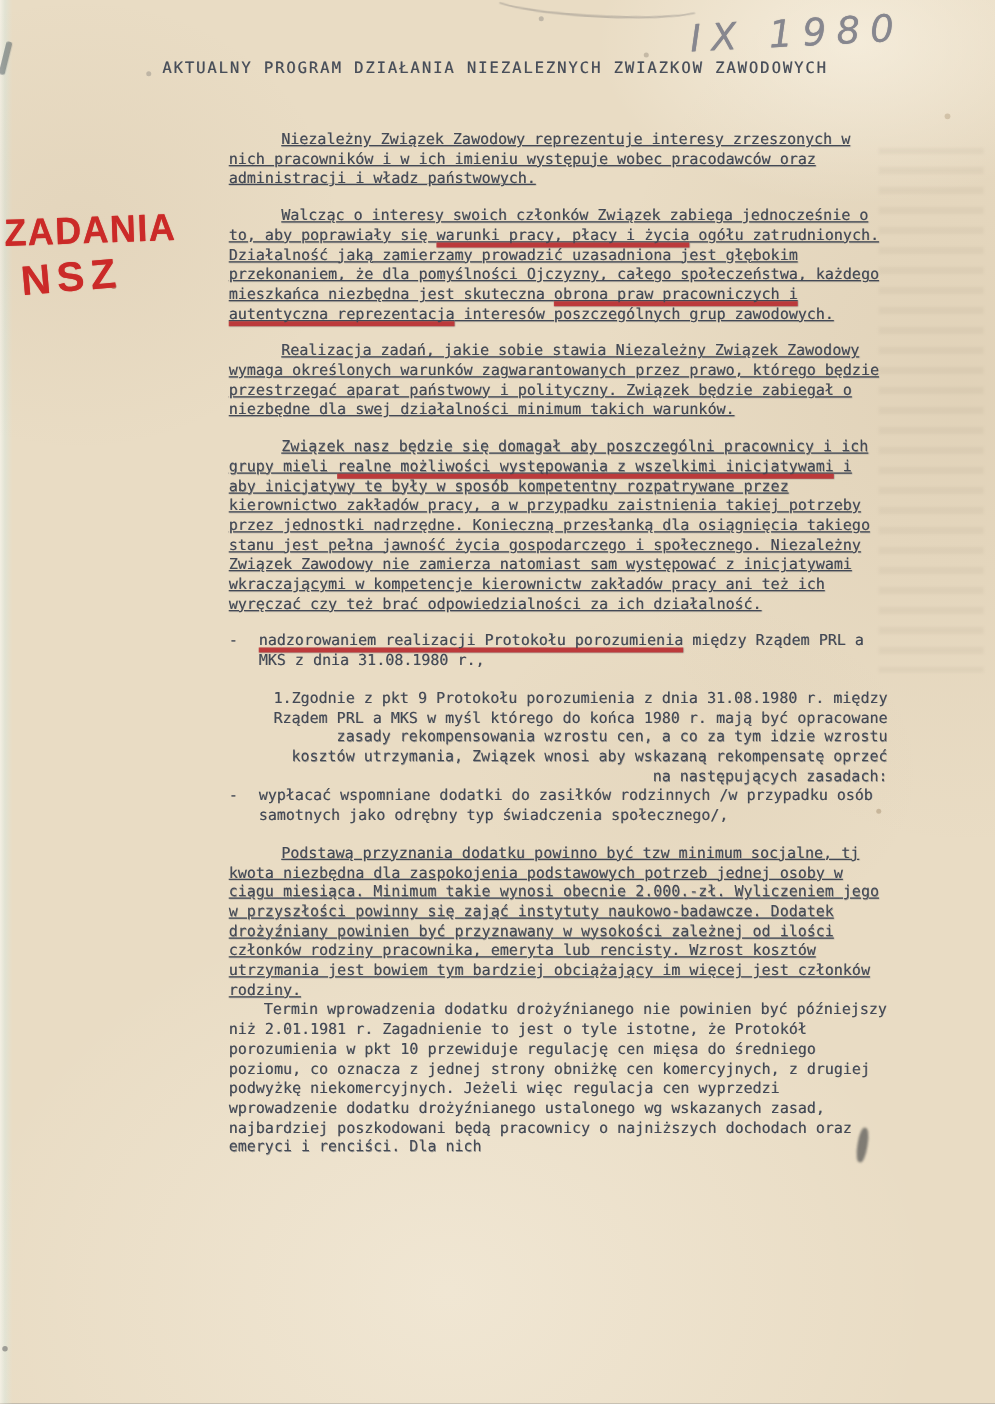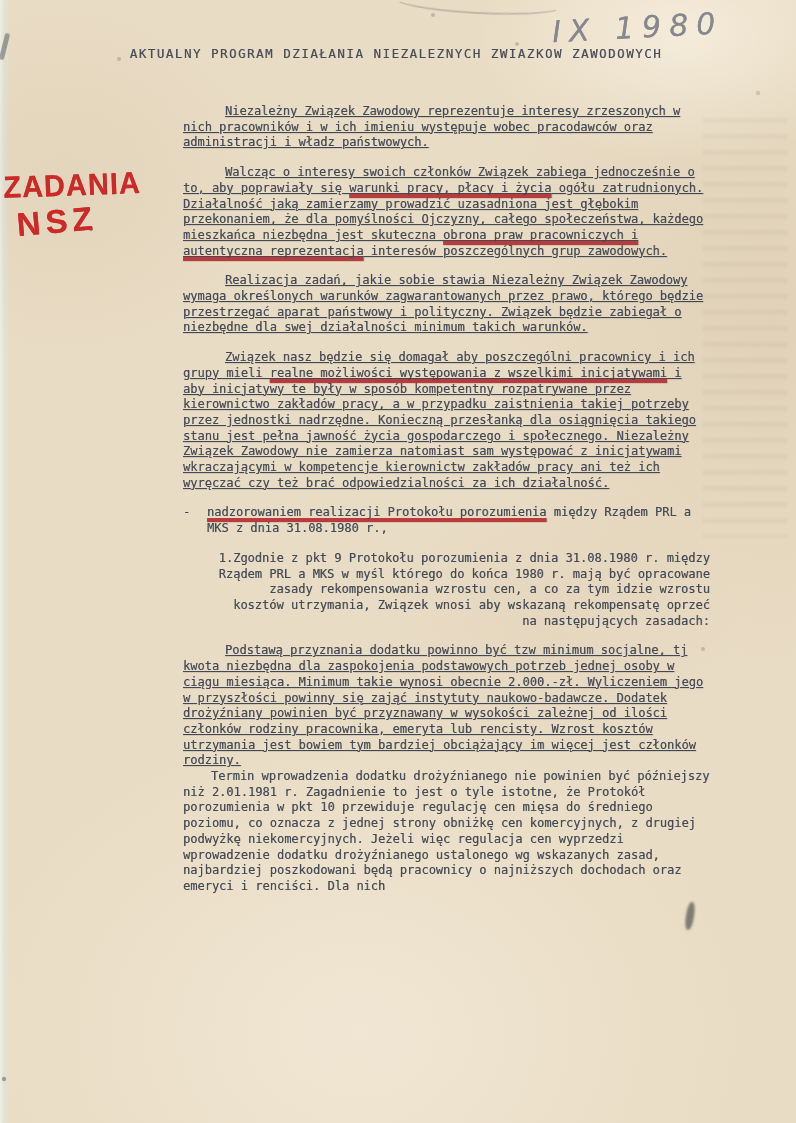--- a/index.html
+++ b/index.html
@@ -104,20 +104,21 @@
     <p class="indent gap"><span>Związek nasz będzie się domagał aby poszczególni pracownicy i ich grupy mieli </span><span class="ru">realne możliwości występowania z wszelkimi inicjatywami</span><span> i aby inicjatywy te były w sposób kompetentny rozpatrywane przez kierownictwo zakładów pracy, a w przypadku zaistnienia takiej potrzeby przez jednostki nadrzędne. Konieczną przesłanką dla osiągnięcia takiego stanu jest pełna jawność życia gospodarczego i społecznego. Niezależny Związek Zawodowy nie zamierza natomiast sam występować z inicjatywami wkraczającymi w kompetencje kierownictw zakładów pracy ani też ich wyręczać czy też brać odpowiedzialności za ich działalność.</span></p>
 
 
     <p class="bullet gap"><span class="dash">-</span><span class="ru">nadzorowaniem realizacji Protokołu porozumienia</span><span> między Rządem PRL a MKS z dnia 31.08.1980 r.,</span></p>
 
 
 
     <p class="numbered gap"><span class="nmark">1.</span><span>Zgodnie z pkt 9 Protokołu porozumienia z dnia 31.08.1980 r. między Rządem PRL a MKS w myśl którego do końca 1980 r. mają być opracowane zasady rekompensowania wzrostu cen, a co za tym idzie wzrostu kosztów utrzymania, Związek wnosi aby wskazaną rekompensatę oprzeć na następujących zasadach:</span></p>
 
 
+    <p class="bullet"><span class="dash">-</span><span>wypłacać wspomniane dodatki do zasiłków rodzinnych /w przypadku osób samotnych jako odrębny typ świadczenia społecznego/,</span></p>
 
     <p class="indent gap"><span>Podstawą przyznania dodatku powinno być tzw minimum socjalne, tj kwota niezbędna dla zaspokojenia podstawowych potrzeb jednej osoby w ciągu miesiąca. Minimum takie wynosi obecnie 2.000.-zł. Wyliczeniem jego w przyszłości powinny się zająć instytuty naukowo-badawcze. Dodatek drożyźniany powinien być przyznawany w wysokości zależnej od ilości członków rodziny pracownika, emeryta lub rencisty. Wzrost kosztów utrzymania jest bowiem tym bardziej obciążający im więcej jest członków rodziny.</span></p>
 
 
     <p class="sindent"><span>Termin wprowadzenia dodatku drożyźnianego nie powinien być późniejszy niż 2.01.1981 r. Zagadnienie to jest o tyle istotne, że Protokół porozumienia w pkt 10 przewiduje regulację cen mięsa do średniego poziomu, co oznacza z jednej strony obniżkę cen komercyjnych, z drugiej podwyżkę niekomercyjnych. Jeżeli więc regulacja cen wyprzedzi wprowadzenie dodatku drożyźnianego ustalonego wg wskazanych zasad, najbardziej poszkodowani będą pracownicy o najniższych dochodach oraz emeryci i renciści. Dla nich</span></p>
 
   </div>
 </div>
 
 </body></html>

